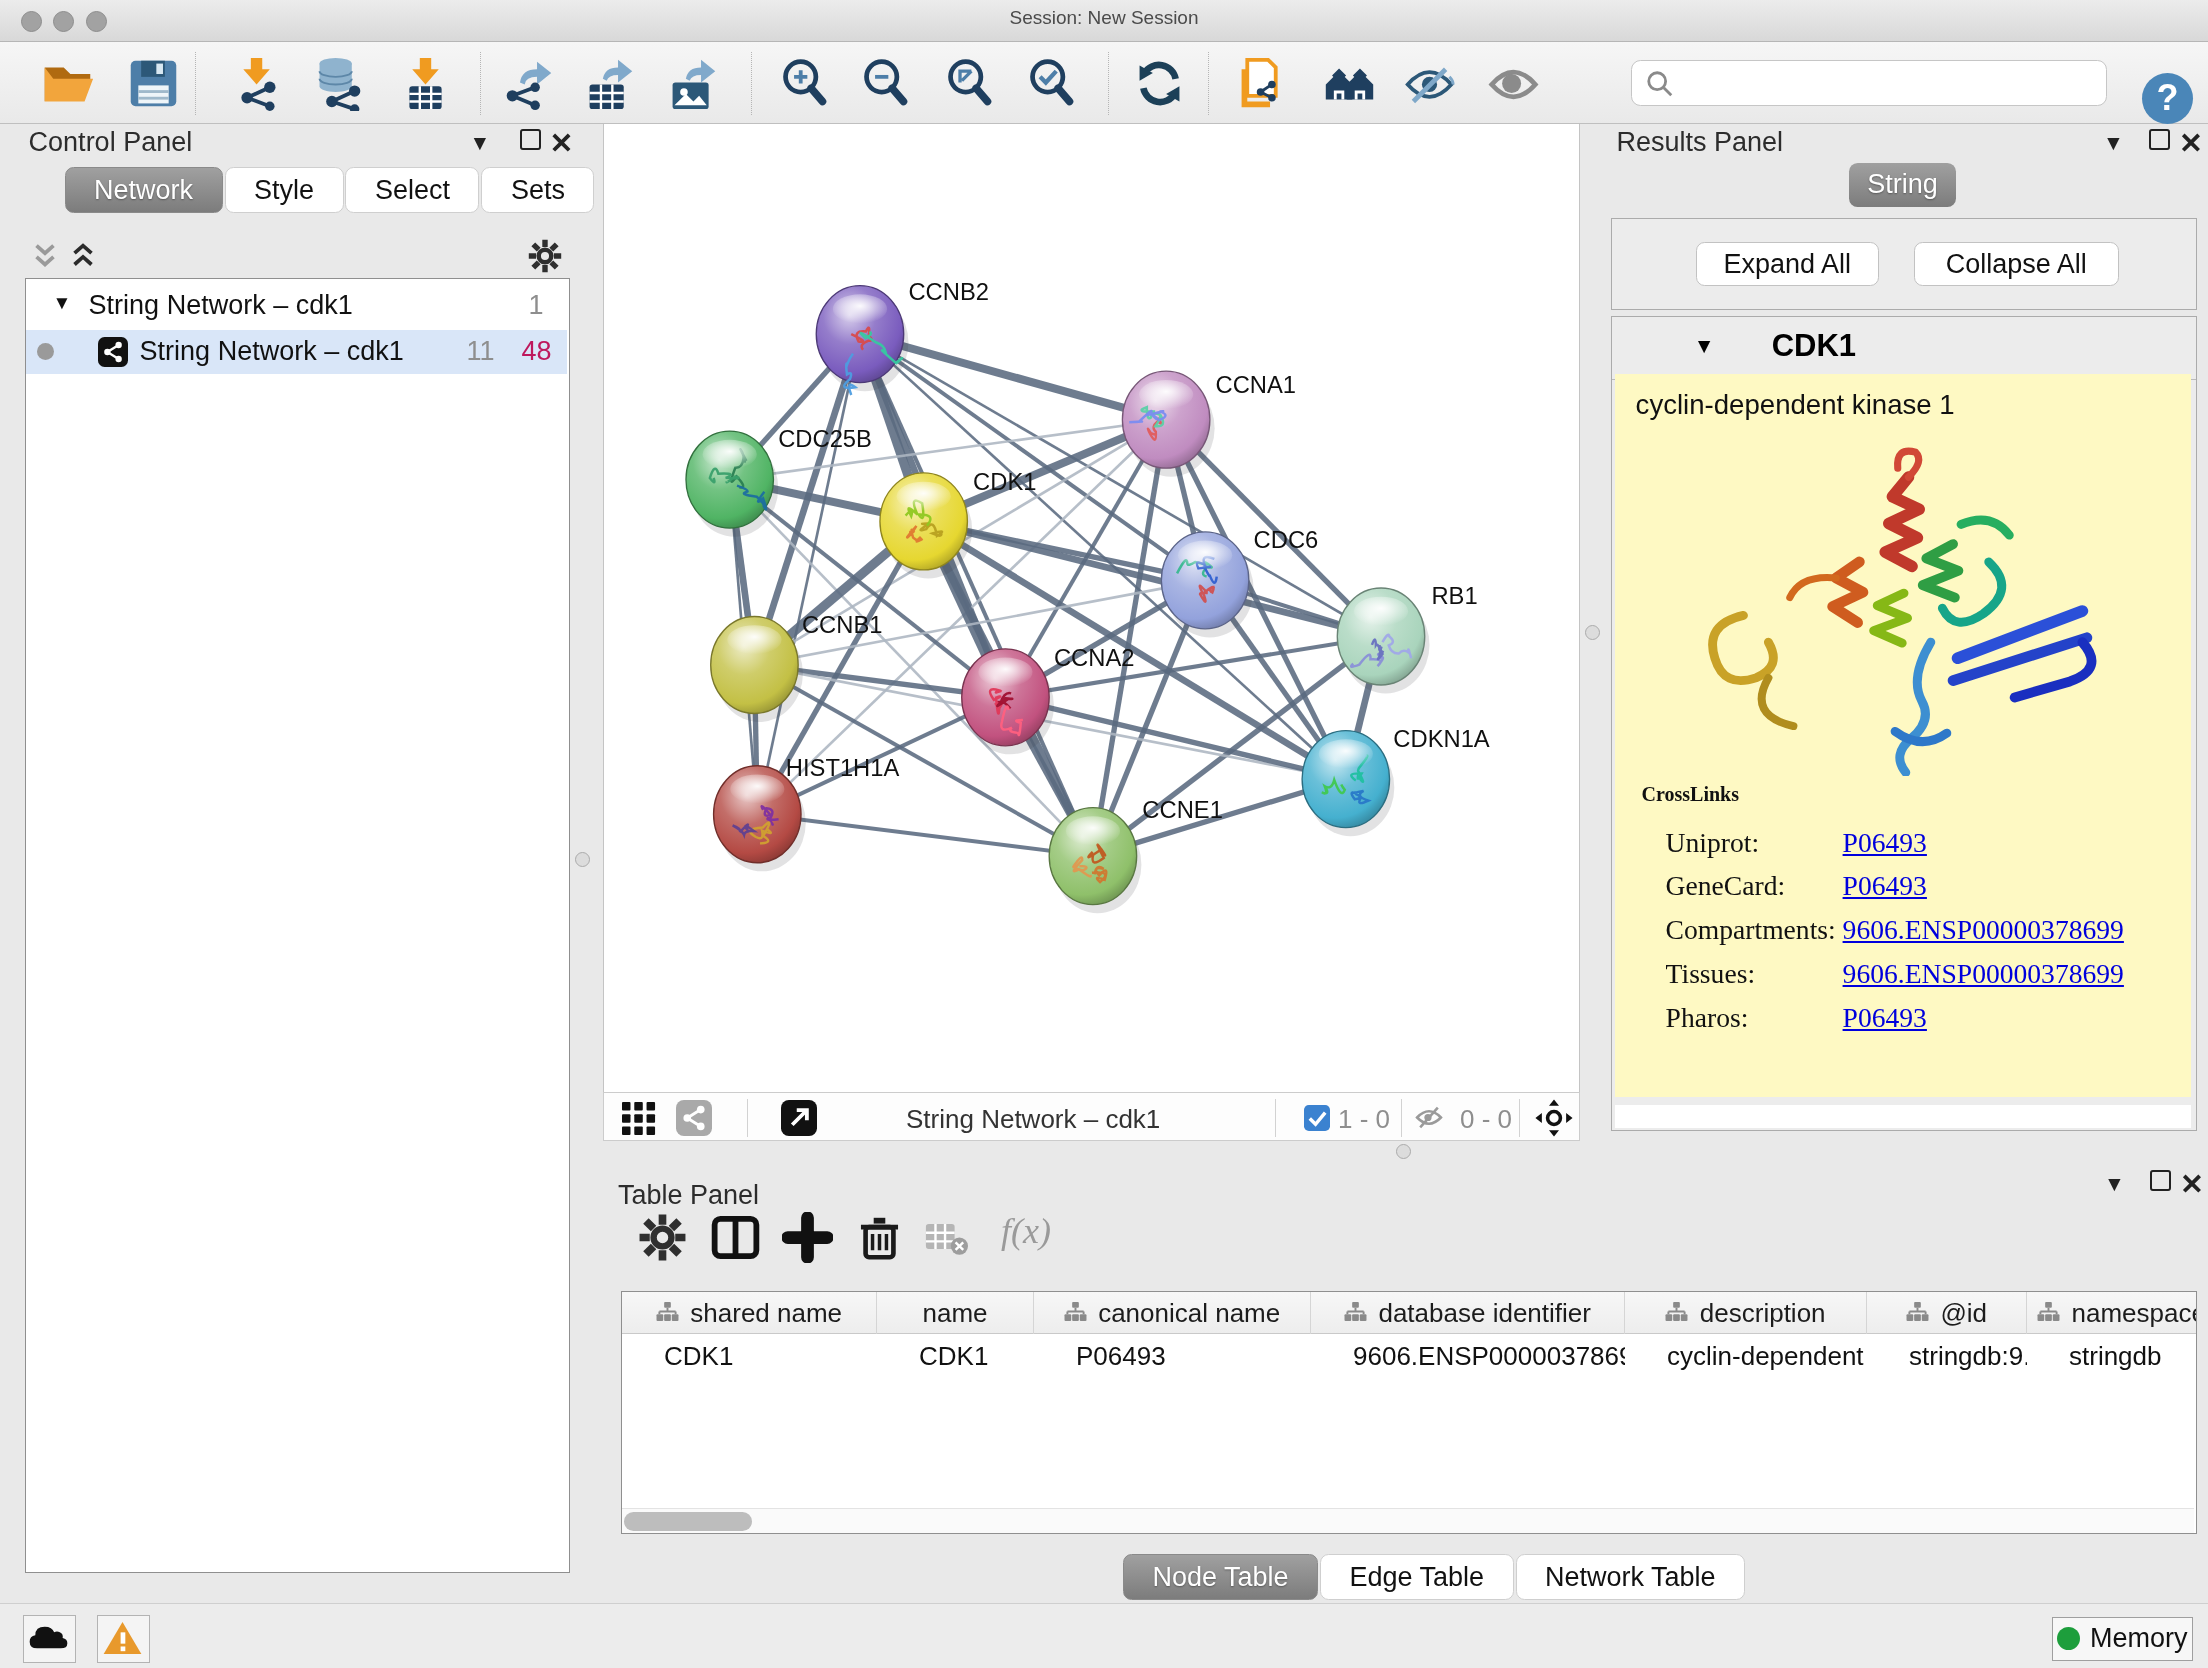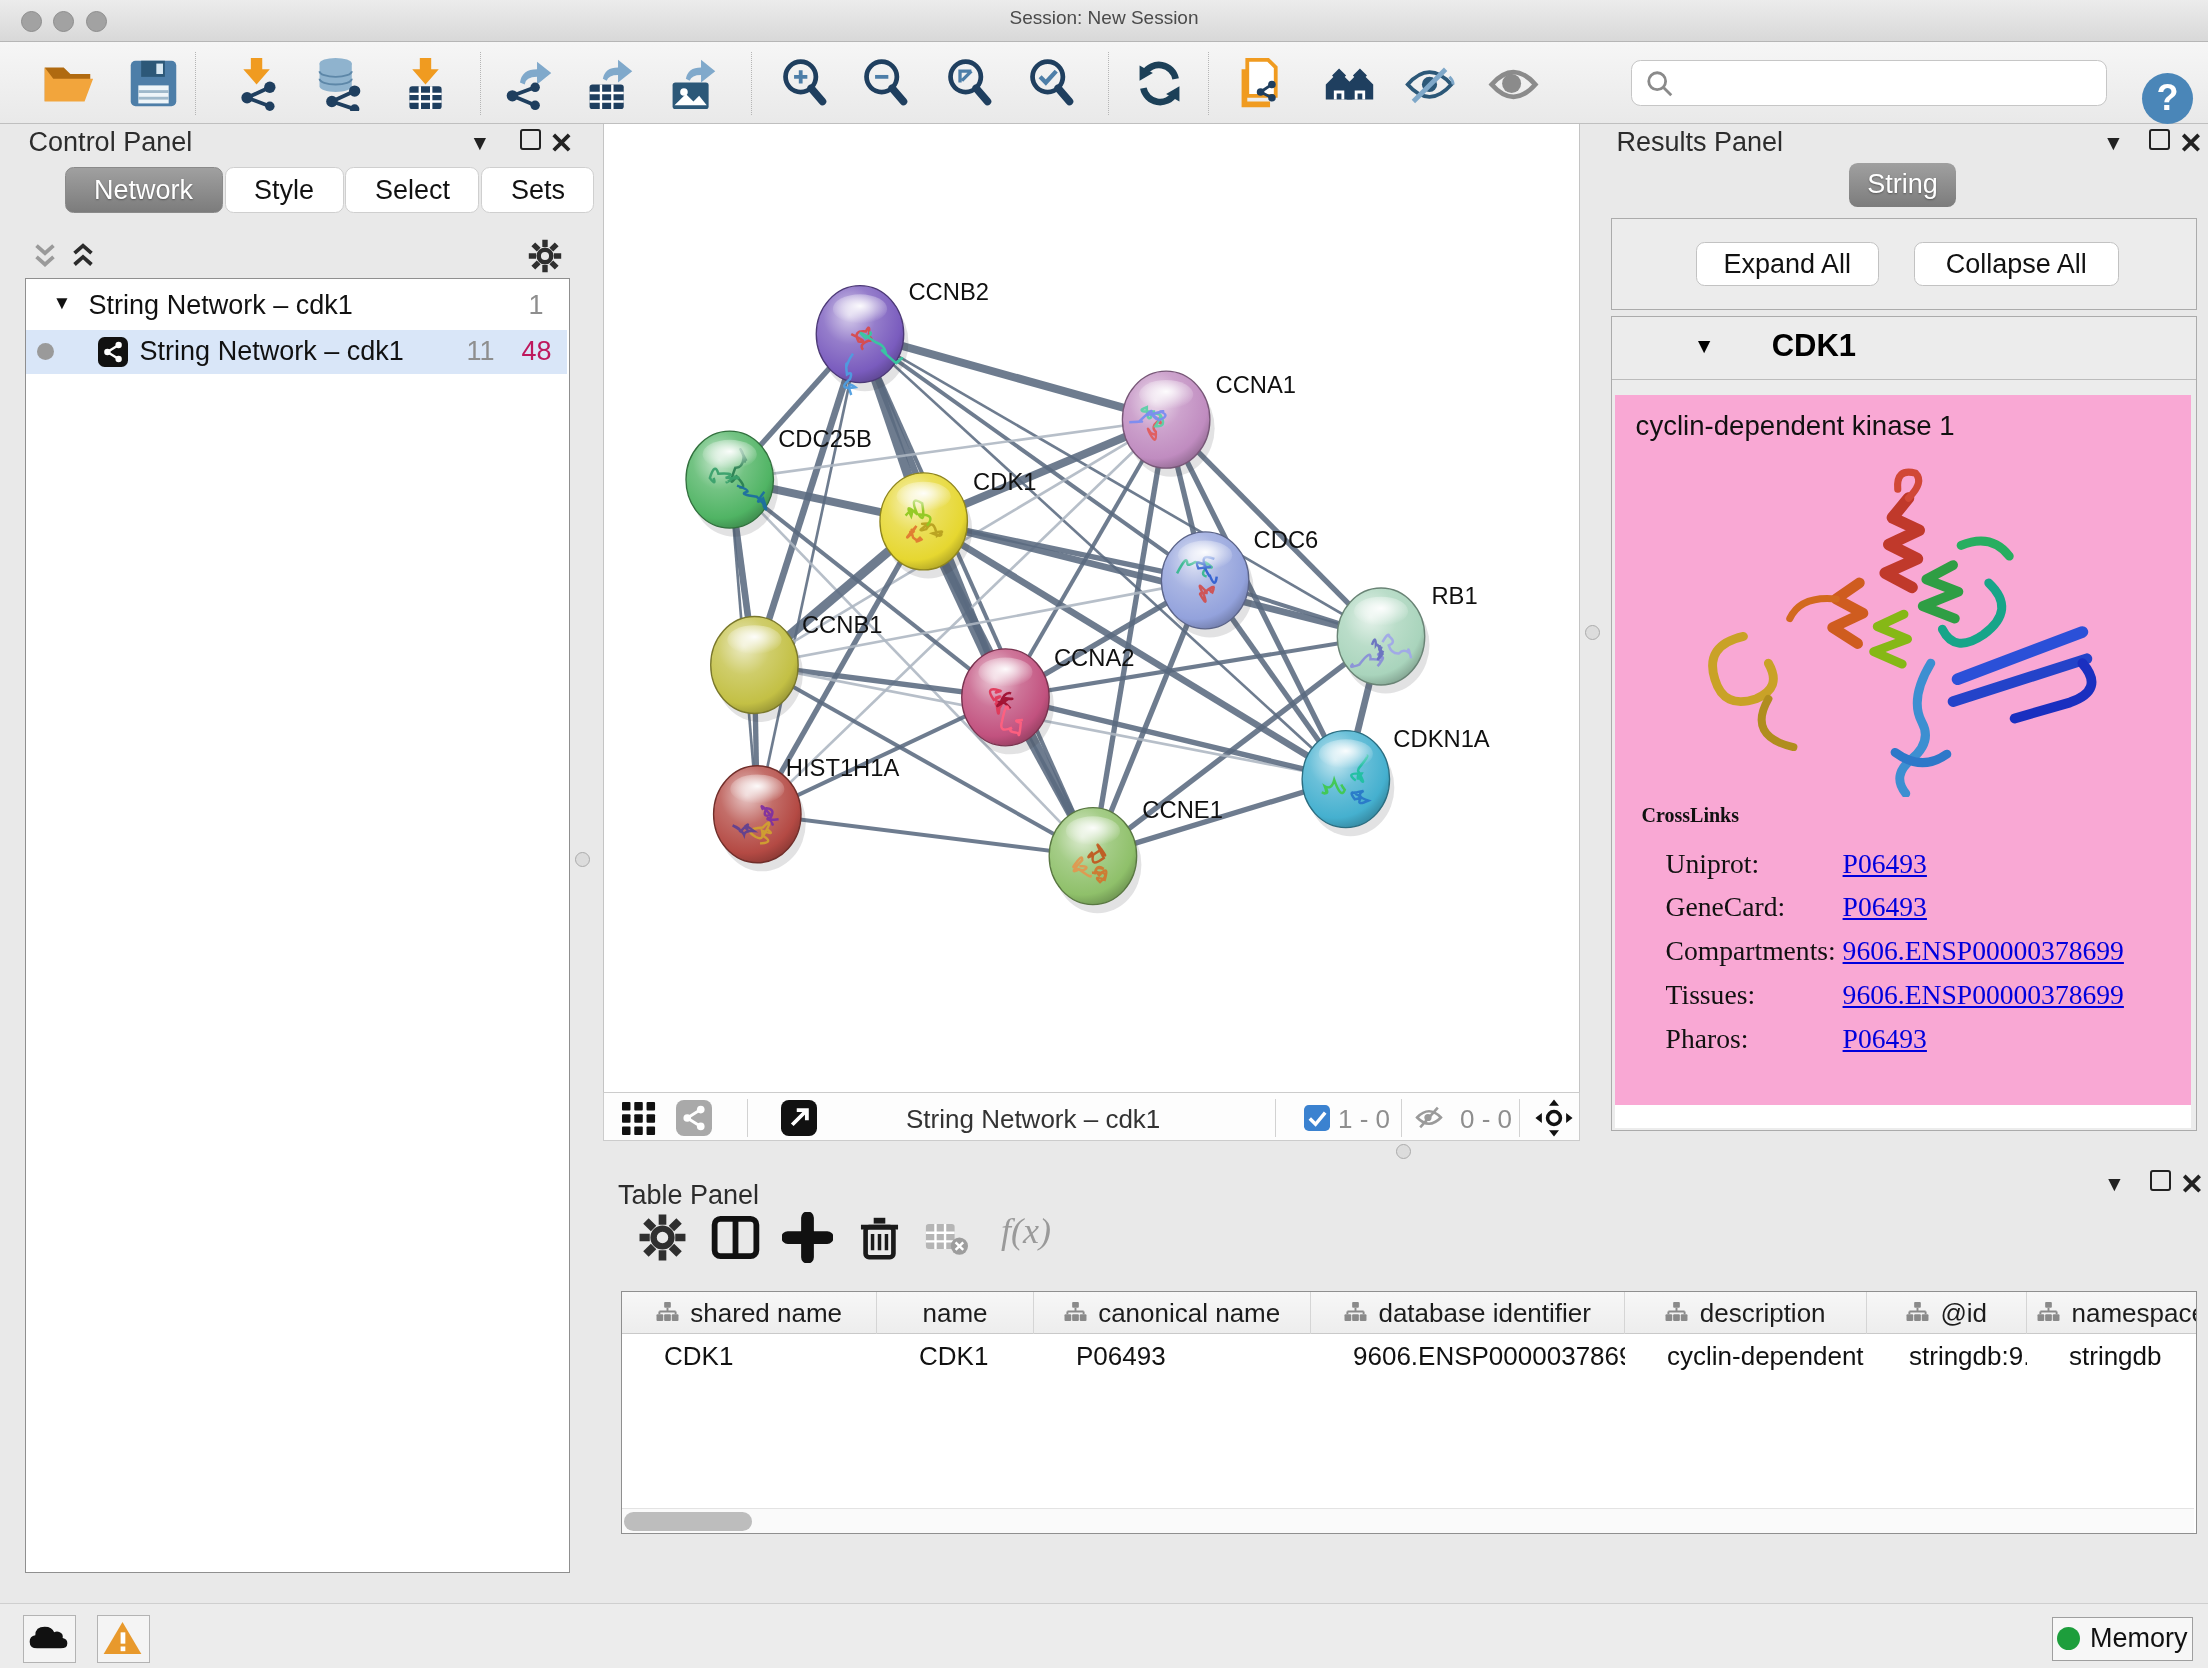--- a/index.html
+++ b/index.html
@@ -67,21 +67,21 @@
     font-size:27px; text-align:center; line-height:42px; cursor:pointer;
     text-shadow:0 1px 1.9px rgba(0,0,0,.35); }
   .rp-btnbox { position:absolute; left:5.7px; top:91px; width:586px; height:92px;
     border:1.9px solid #ababab; background:#ececec; }
   .rp-btn { position:absolute; top:23px; height:44px; background:#fff; border:1px solid #c2c2c2;
     border-radius:8.6px; font-size:27px; text-align:center; cursor:pointer; color:#111; }
   .rp-main { position:absolute; left:5.7px; top:189px; width:586px; height:815px;
     border:1.9px solid #ababab; background:#ececec; }
   .rp-cdk-head { position:absolute; left:0; top:0; width:100%; height:63px;
     border-bottom:1.9px solid #bbb; }
-  .rp-body { position:absolute; left:2.9px; top:78px; width:576px; height:723px; background:#f9a8d4; overflow:hidden; }
+  .rp-body { position:absolute; left:2.9px; top:57px; width:576px; height:723px; background:#fef9c3; overflow:hidden; }
   .xl-heading { position:absolute; left:27px; top:409px; font-family:"Liberation Serif",serif;
     font-weight:bold; font-size:20px; color:#111; }
   .xl-row { position:absolute; left:51px; width:514px; height:44px;
     font-family:"Liberation Serif",serif; font-size:27.6px; color:#111; }
   .xl-row a { position:absolute; left:177px; color:#0000dd; text-decoration:underline; cursor:pointer; }
   .rp-scrollstrip { position:absolute; left:2.9px; top:788px; width:576px; height:23px; background:#fff; }
 
   
   .table-panel { position:absolute; left:603px; top:1162px; width:1605px; height:440px; }
   .tp-toolbar { position:absolute; left:19px; top:46px; height:67px; width:1522px; }
@@ -742,20 +742,25 @@
         <div class="td-cell" style="width: 314px;">9606.ENSP00000378699</div>
         <div class="td-cell" style="width: 242px;">cyclin-dependent ...</div>
         <div class="td-cell" style="width: 160px;">stringdb:9...</div>
         <div class="td-cell" style="width: 190px;">stringdb</div>
       </div>
     <div class="tbl-hscroll">
       <div class="tbl-thumb"></div>
     </div>
   </div>
 
+  <div class="table-tabs" id="table-tabs">
+      <div class="tabbtn active">Node Table</div>
+      <div class="tabbtn">Edge Table</div>
+      <div class="tabbtn">Network Table</div>
+    </div>
 </div>
 
 <div class="bottom-bar">
   <div class="bb-btn" style="left:23px">
     <svg width="49" height="44" viewBox="0 0 52 46">
         <path d="M14 34q-8 0-8-7q0-6 6-7q0-9 10-9q8 0 10 6q3-2 6 0q4 2 3 6q5 1 5 5.5q0 5.5-7 5.5z" fill="#111"></path>
       </svg></div>
   <div class="bb-btn" style="left:97px">
     <svg width="49" height="44" viewBox="0 0 52 46">
         <path d="M26 6L46 40H6z" fill="#e8992c"></path>

